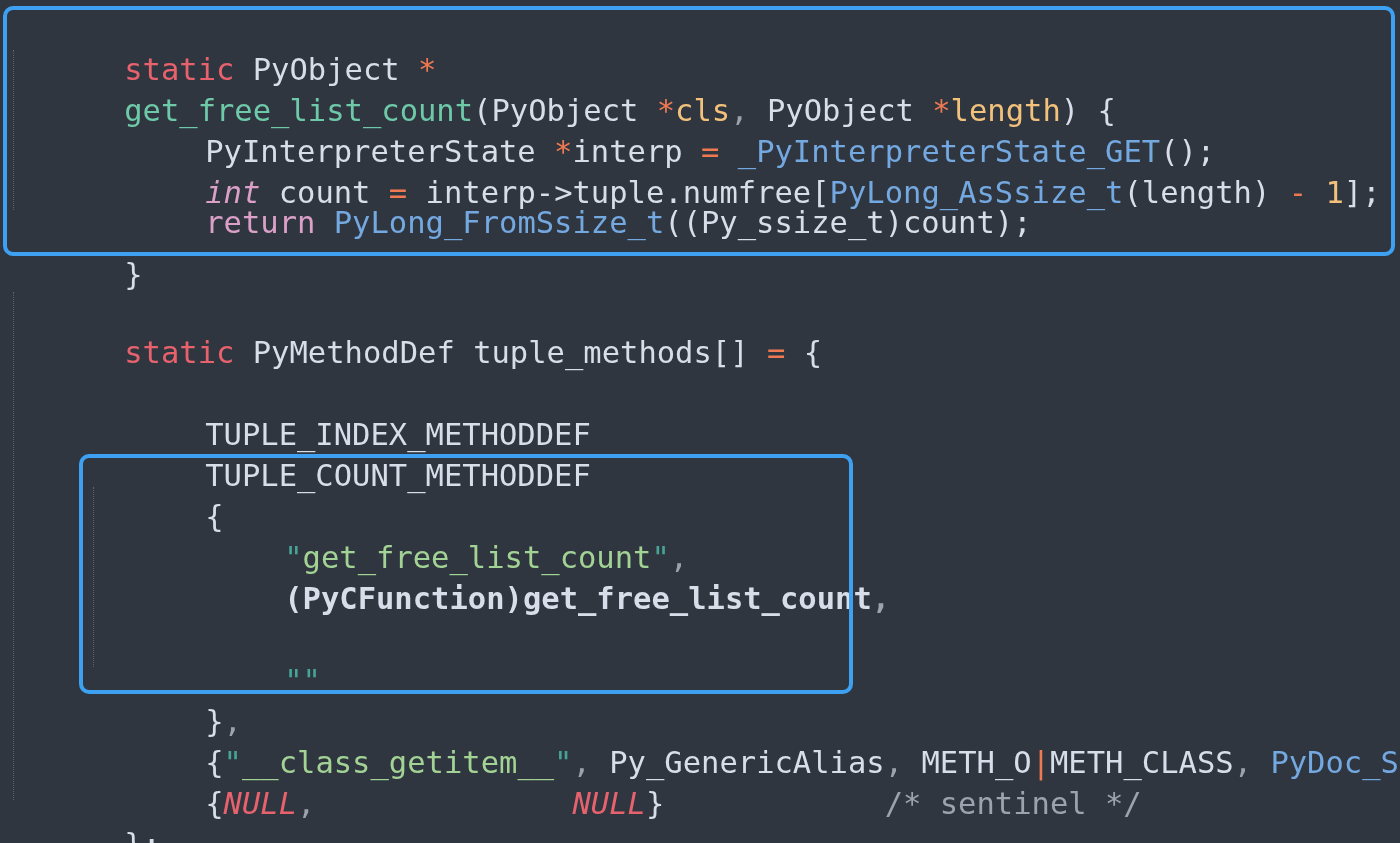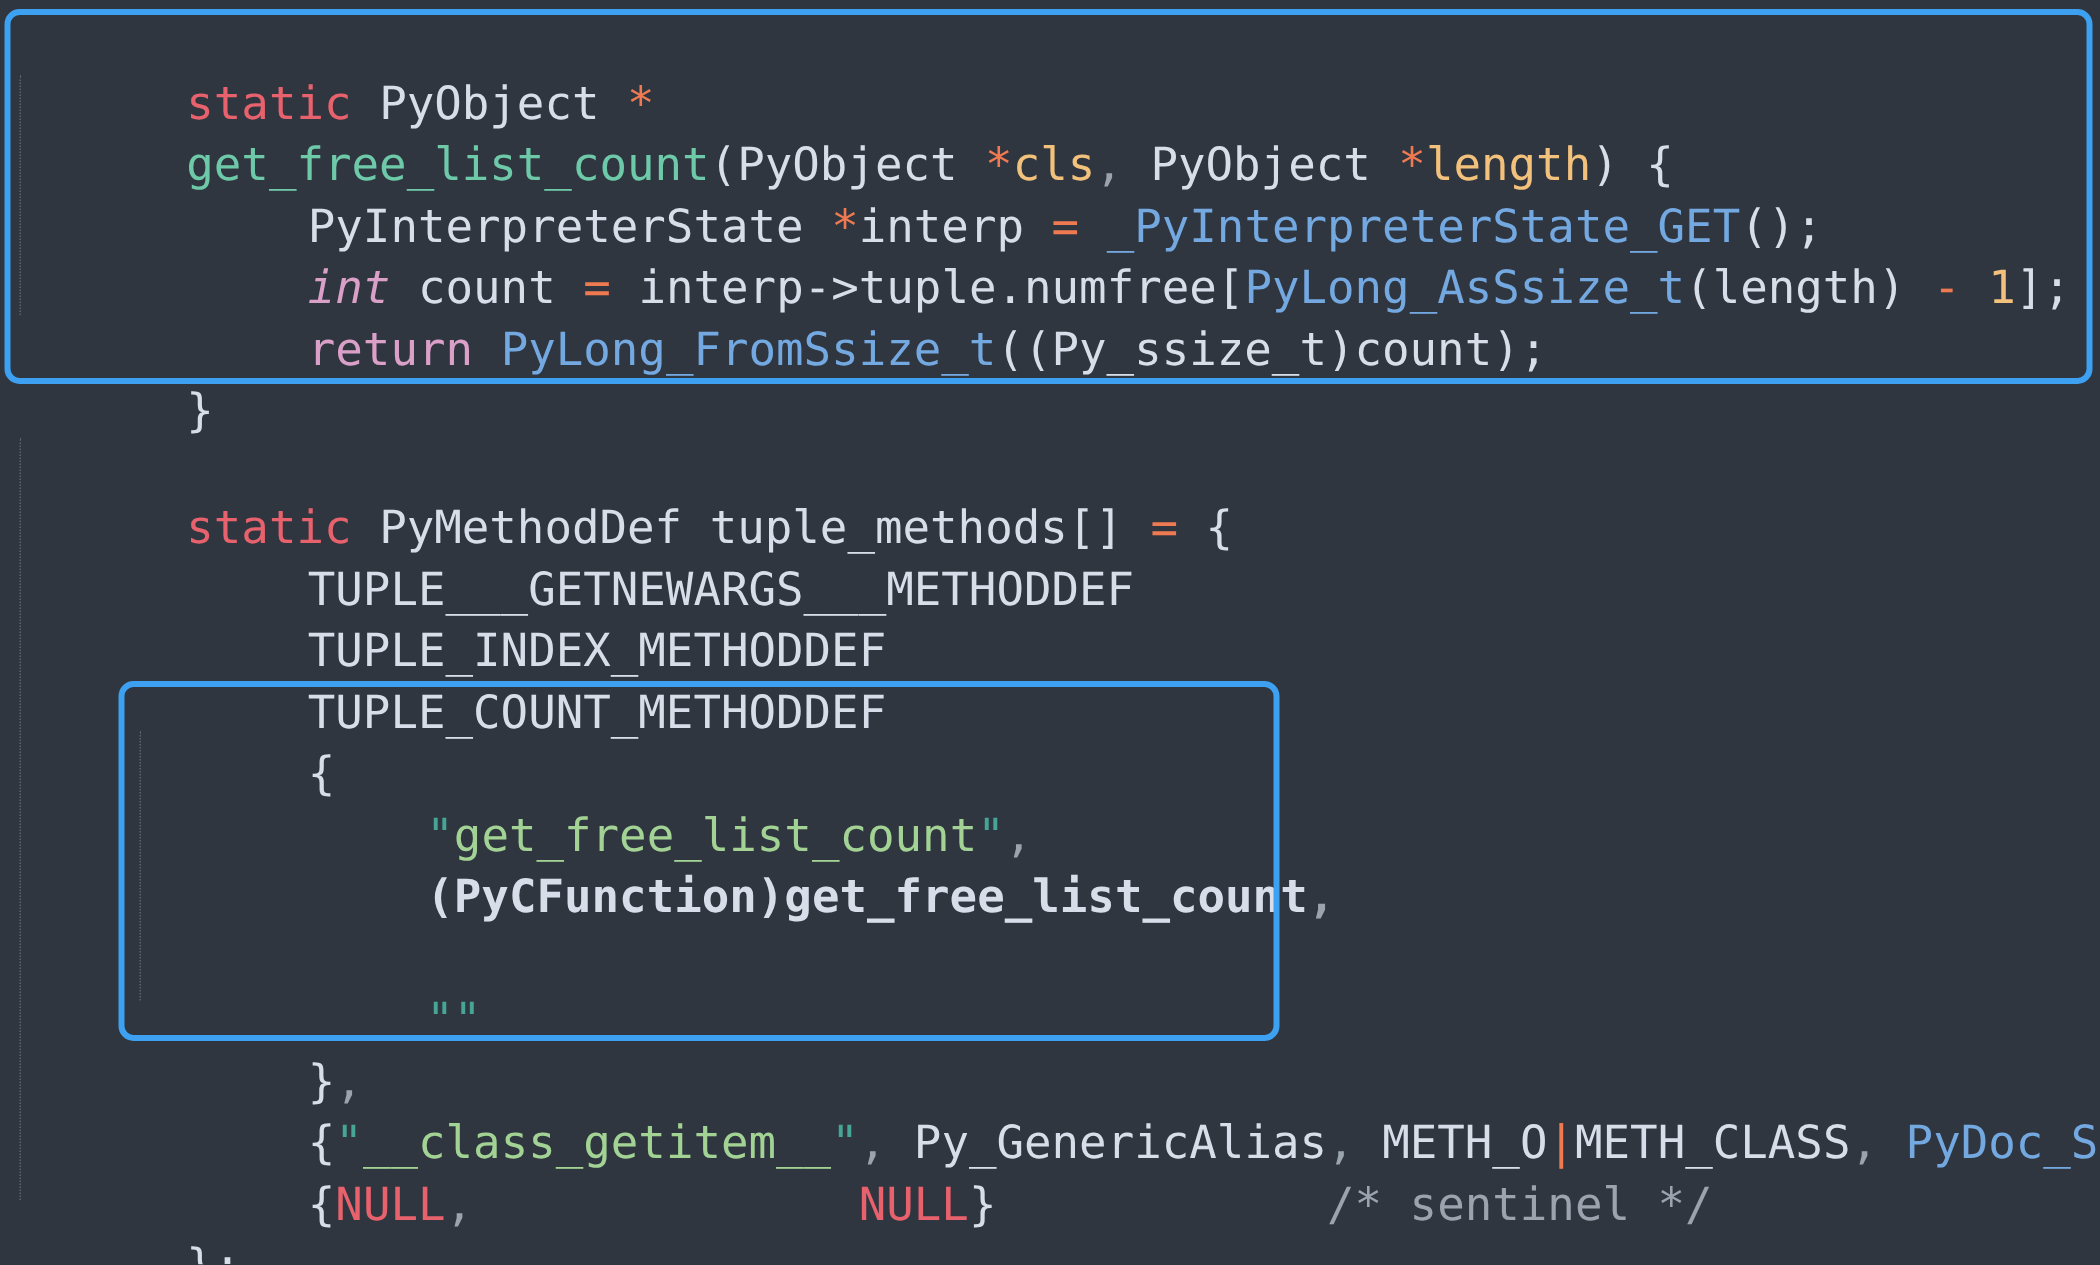--- a/index.html
+++ b/index.html
@@ -63,21 +63,21 @@
   .t-fncall   { color: #74a8e0; }                 
   .t-param    { color: #f2c17b; }                 
   .t-star     { color: #ef7a52; }                 
   .t-op       { color: #ef7a52; }                 
   .t-ctrl     { color: #dba0c8; }                 
   .t-typekw   { color: #dba0c8; font-style: italic; } 
   .t-plain    { color: #d8dee9; }
   .t-num      { color: #f2c17b; }                 
   .t-str      { color: #a3d394; }                 
   .t-quote    { color: #46a596; }                 
-  .t-null     { color: #e8626d; } 
+  .t-null     { color: #e8626d; font-style: italic; } 
   .t-comment  { color: #9aa3ae; }                  */
   .t-punct    { color: #d8dee9; }
   .t-comma    { color: #9aa3ae; }
 </style>
 </head>
 <body>
 
 <div id="screen" style="background: rgb(47, 54, 64);">
 
   <div class="code-surface">
@@ -95,35 +95,32 @@
     </div>
 
     <div class="code-line" style="top:92px; left:95px;">
       <span class="t-type" style="color: rgb(216, 222, 233);">PyInterpreterState</span><span class="t-plain" style="color: rgb(216, 222, 233);"> </span><span class="t-star" style="color: rgb(239, 122, 82);">*</span><span class="t-plain" style="color: rgb(216, 222, 233);">interp</span><span class="t-plain" style="color: rgb(216, 222, 233);"> </span><span class="t-op" style="color: rgb(239, 122, 82);">=</span><span class="t-plain" style="color: rgb(216, 222, 233);"> </span><span class="t-fncall" style="color: rgb(116, 168, 224);">_PyInterpreterState_GET</span><span class="t-plain" style="color: rgb(216, 222, 233);">();</span>
     </div>
 
     <div class="code-line" style="top:133px; left:95px;">
       <span class="t-typekw" style="color: rgb(219, 160, 200);">int</span><span class="t-plain" style="color: rgb(216, 222, 233);"> </span><span class="t-plain" style="color: rgb(216, 222, 233);">count</span><span class="t-plain" style="color: rgb(216, 222, 233);"> </span><span class="t-op" style="color: rgb(239, 122, 82);">=</span><span class="t-plain" style="color: rgb(216, 222, 233);"> </span><span class="t-plain" style="color: rgb(216, 222, 233);">interp-&gt;tuple.numfree[</span><span class="t-fncall" style="color: rgb(116, 168, 224);">PyLong_AsSsize_t</span><span class="t-plain" style="color: rgb(216, 222, 233);">(length) </span><span class="t-op" style="color: rgb(239, 122, 82);">-</span><span class="t-plain" style="color: rgb(216, 222, 233);"> </span><span class="t-num" style="color: rgb(242, 193, 123);">1</span><span class="t-plain" style="color: rgb(216, 222, 233);">];</span>
     </div>
 
-    <div class="code-line" style="top:174px; left:95px;">
+    <div class="code-line" style="top:163px; left:95px;">
       <span class="t-ctrl" style="color: rgb(219, 160, 200);">return</span><span class="t-plain" style="color: rgb(216, 222, 233);"> </span><span class="t-fncall" style="color: rgb(116, 168, 224);">PyLong_FromSsize_t</span><span class="t-plain" style="color: rgb(216, 222, 233);">((Py_ssize_t)count);</span>
     </div>
 
     <div class="code-line" style="top:215px;">
       <span class="t-punct" style="color: rgb(216, 222, 233);">}</span>
     </div>
 
     <div class="code-line" style="top:293px;">
       <span class="t-kw" style="color: rgb(232, 98, 109);">static</span><span class="t-plain" style="color: rgb(216, 222, 233);"> </span><span class="t-type" style="color: rgb(216, 222, 233);">PyMethodDef</span><span class="t-plain" style="color: rgb(216, 222, 233);"> </span><span class="t-plain" style="color: rgb(216, 222, 233);">tuple_methods[]</span><span class="t-plain" style="color: rgb(216, 222, 233);"> </span><span class="t-op" style="color: rgb(239, 122, 82);">=</span><span class="t-plain" style="color: rgb(216, 222, 233);"> </span><span class="t-punct" style="color: rgb(216, 222, 233);">{</span>
     </div>
 
-    <div class="code-line" style="top:334px; left:95px;">
-      <span class="t-plain" style="color: rgb(216, 222, 233);">TUPLE___GETNEWARGS___METHODDEF</span>
-    </div>
 
     <div class="code-line" style="top:375px; left:95px;">
       <span class="t-plain" style="color: rgb(216, 222, 233);">TUPLE_INDEX_METHODDEF</span>
     </div>
 
     <div class="code-line" style="top:416px; left:95px;">
       <span class="t-plain" style="color: rgb(216, 222, 233);">TUPLE_COUNT_METHODDEF</span>
     </div>
 
     <div class="code-line" style="top:457px; left:95px;">

